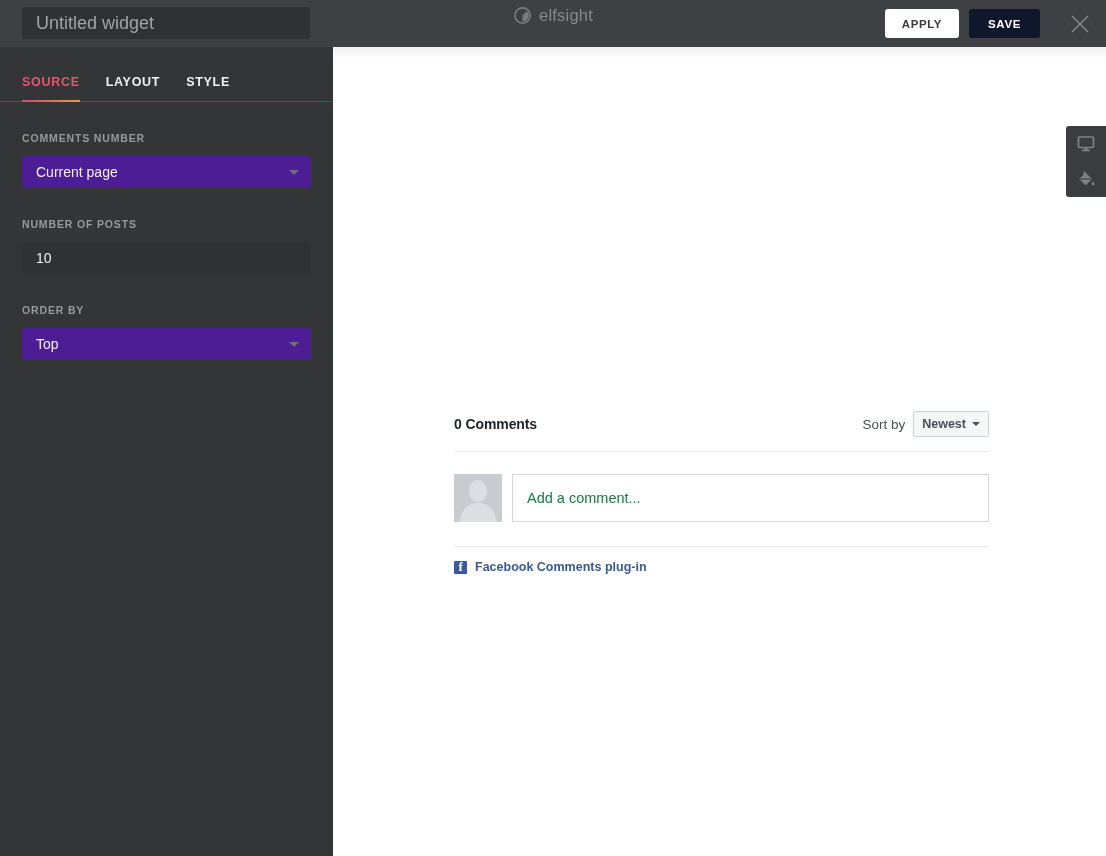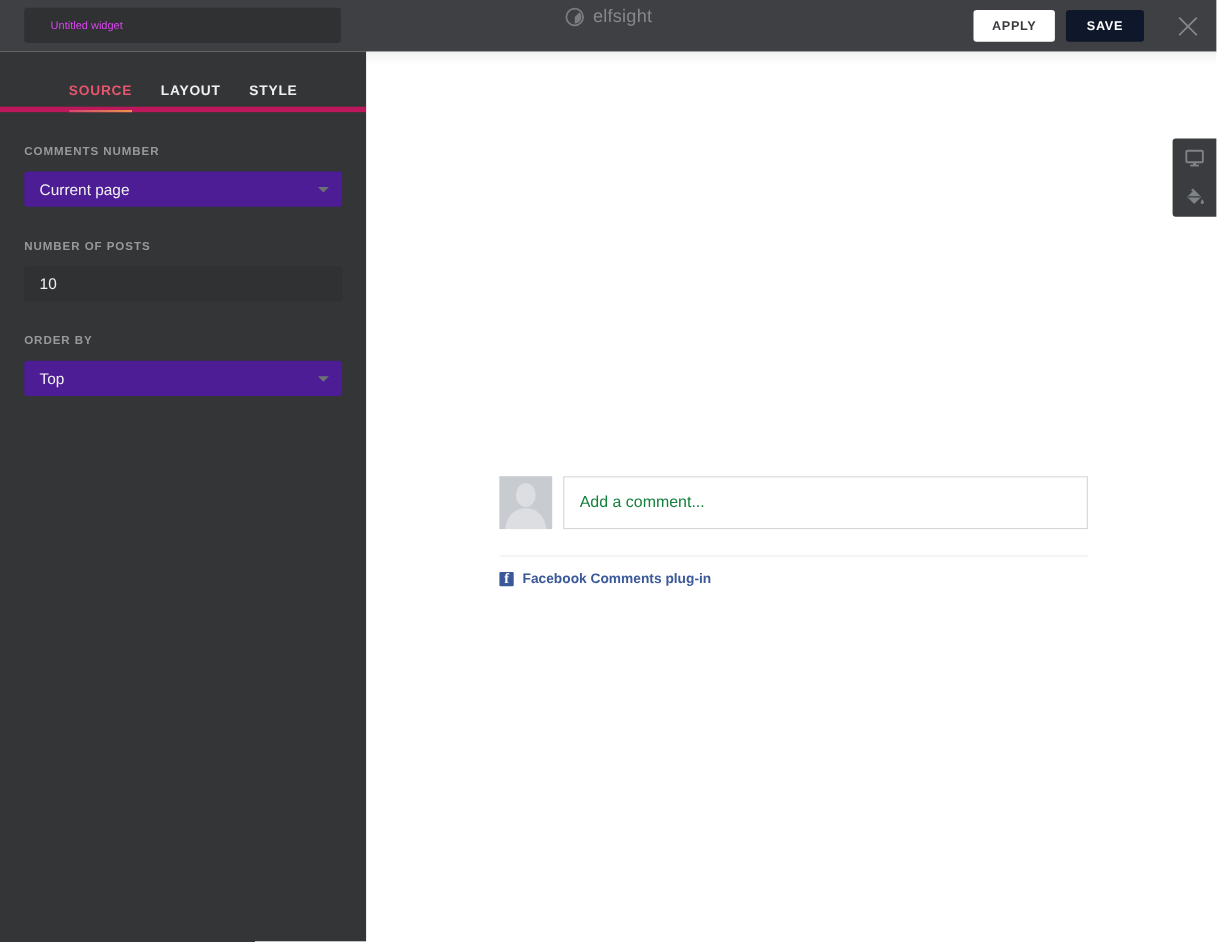--- a/index.html
+++ b/index.html
@@ -33,24 +33,24 @@
   }
   .title-input {
     position: absolute;
     left: 22px;
     top: 7px;
     width: 288px;
     height: 32px;
     background: #2f3133;
     border: none;
     border-radius: 3px;
-    color: #d946ef;
-    font-family: "Liberation Sans", sans-serif;
-    font-size: 10px;
-    padding: 0 24px;
+    color: #a3a3a3;
+    font-family: "Liberation Sans", sans-serif;
+    font-size: 18px;
+    padding: 0 14px;
     box-sizing: border-box;
     outline: none;
   }
   .brand {
     position: absolute;
     left: 0; right: 0;
     top: 0;
     height: 30px;
     display: flex;
     align-items: center;
@@ -126,23 +126,22 @@
     height: 809px;
     background: #333536;
   }
   .tabs {
     position: relative;
     height: 55px;
     padding: 0 22px;
     display: flex;
     align-items: flex-start;
     gap: 26px;
-    border-bottom: 5px solid #be185d;
+    border-bottom: 1px solid #be185d;
     box-sizing: border-box;
-    justify-content: center;
   }
   .tab {
     padding-top: 28px;
     padding-bottom: 13px;
     font-size: 12.5px;
     font-weight: bold;
     letter-spacing: 0.7px;
     color: #f0f0f0;
     cursor: pointer;
     position: relative;
@@ -426,20 +425,30 @@
       </div>
 
     </div>
   </div>
 
   <div class="preview">
     <div class="preview-shadow"></div>
 
     <div class="fb">
 
+      <div class="fb-head">
+        <div class="fb-count">0 Comments</div>
+        <div class="fb-sort">
+          <span class="fb-sort-label">Sort by</span>
+          <div class="fb-sort-select">
+            <span class="fb-sort-value">Newest</span>
+            <span class="fb-sort-caret"></span>
+          </div>
+        </div>
+      </div>
 
       <div class="fb-compose">
         <div class="fb-avatar">
           <svg width="48" height="48" viewBox="0 0 48 48">
             <rect width="48" height="48" fill="#c8cbd0"></rect>
             <ellipse cx="24" cy="17" rx="9" ry="11" fill="#dcdee2"></ellipse>
             <path d="M24 29 C12 29 6 38 5 50 L43 50 C42 38 36 29 24 29 Z" fill="#dcdee2"></path>
           </svg>
         </div>
         <div class="fb-input">

